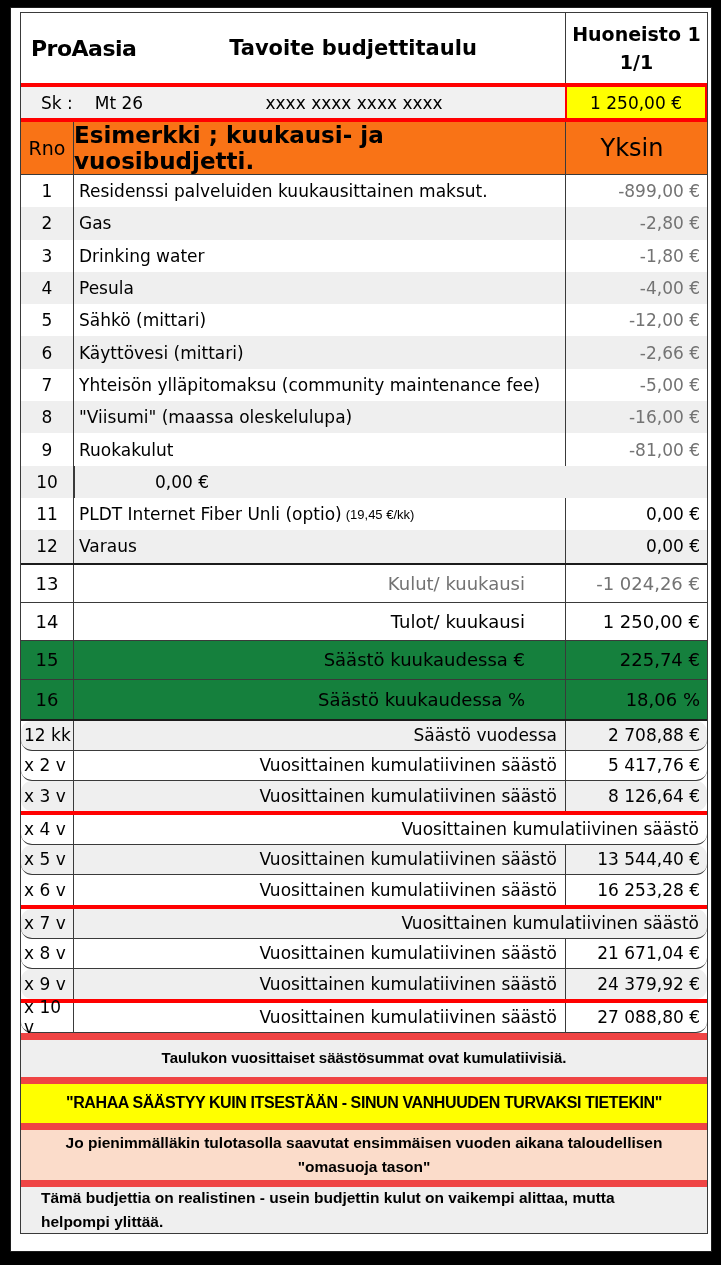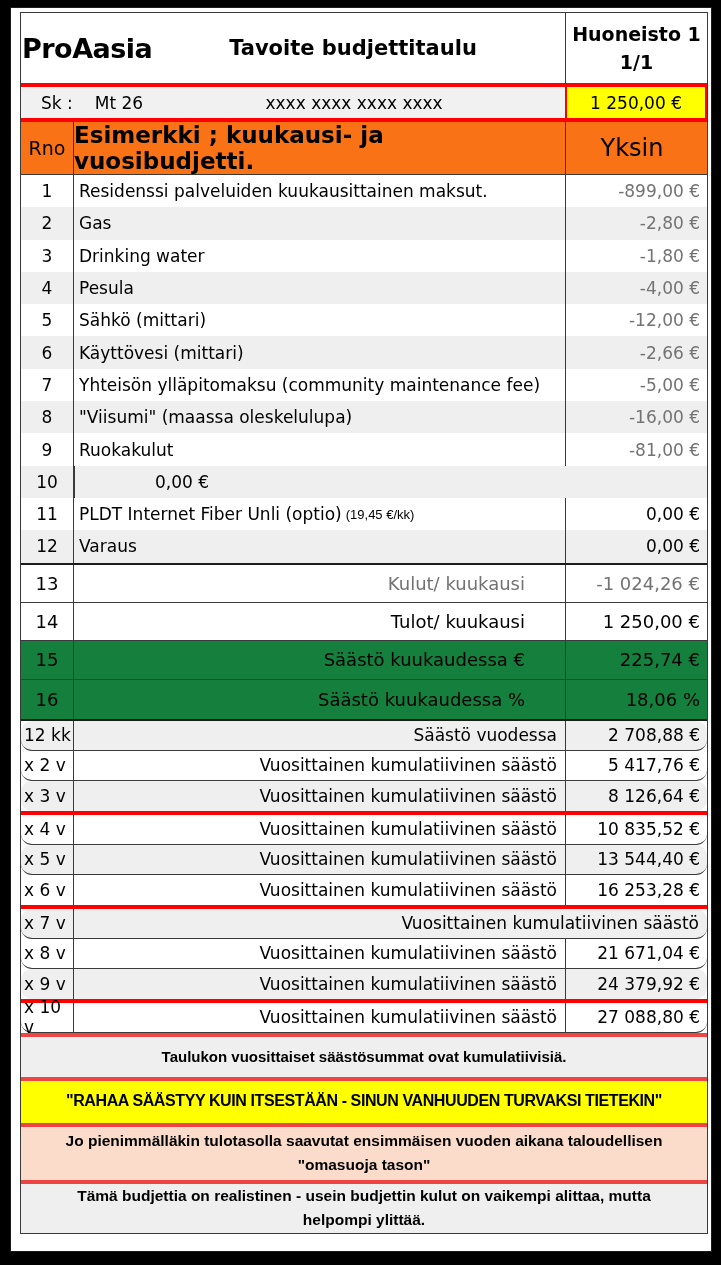--- a/index.html
+++ b/index.html
@@ -12,21 +12,21 @@
   .tbl { width:688px; border:1px solid #3a3a3a; background:#fff; }
   .row { display:flex; width:100%; }
   .cell { display:flex; align-items:center; }
   .c1 { width:53px; justify-content:center; border-right:1px solid #3a3a3a; }
   .c2 { flex:1; padding-left:5px; }
   .c3 { width:142px; border-left:1px solid #3a3a3a; justify-content:flex-end; padding-right:7px; white-space:nowrap; }
 
   
   .head-row { height:70px; position:relative; }
   .head-main { flex:1; position:relative; display:flex; align-items:center; }
-  .brand { font-size:27px; font-weight:bold; margin-left:1px; letter-spacing:-0.5px; }
+  .brand { font-size:22px; font-weight:bold; margin-left:10px; letter-spacing:-0.5px; }
   .doc-title { position:absolute; left:120px; right:0; text-align:center; font-size:21px; font-weight:bold; }
   .head-unit { width:142px; border-left:1px solid #3a3a3a; flex-direction:column; justify-content:center; font-size:19px; font-weight:bold; line-height:1.5; text-align:center; }
 
   .redline { height:4px; background:#ff0000; }
 
   
   .sk-row { height:31px; background:#f1f1f1; font-size:17px; }
   .sk-main { flex:1; display:flex; align-items:center; }
   .sk-label { margin-left:20px; }
   .sk-code { margin-left:22px; }
@@ -57,22 +57,22 @@
   
   .s-row { height:30px; font-size:17px; border-bottom:1px solid #3a3a3a;border-radius:11px; }
   .s-row.striped { background:#efefef; }
   .s-row.before-red { border-bottom:none; }
   .s-row:last-of-type { border-bottom:none; }
   .s-row .c1 { justify-content:flex-start; padding-left:3px; }
   .s-row .c2 { justify-content:flex-end; padding-right:8px; }
 
   
   .f-row { display:flex; flex-direction:column; align-items:center; justify-content:center;
-           text-align:center; font-family:"Liberation Sans", sans-serif; font-weight:bold;
-           border-top:4px solid #ef4444; line-height:1.55; }
+           font-family:"Liberation Sans", sans-serif; font-weight:bold;
+           border-top:7px solid #ef4444; line-height:1.55; }
   .f1 { height:44px; background:#efefef; font-size:15px; }
   .f2 { height:46px; background:#ffff00; font-size:16px; letter-spacing:-0.4px; }
   .f3 { height:57px; background:#fbdcca; font-size:15.5px; }
   .f4 { height:53px; background:#efefef; font-size:15.5px; padding:0 20px; }
 </style>
 </head>
 <body>
 
 <div class="canvas">
   <div class="sheet">
@@ -228,21 +228,20 @@
       </div>
       <div class="row s-row striped before-red">
         <div class="cell c1">x 3 v</div>
         <div class="cell c2">Vuosittainen kumulatiivinen säästö</div>
         <div class="cell c3">8 126,64 €</div>
       </div>
       <div class="redline"></div>
       <div class="row s-row">
         <div class="cell c1">x 4 v</div>
         <div class="cell c2">Vuosittainen kumulatiivinen säästö</div>
-        <div class="cell c3">10 835,52 €</div>
       </div>
       <div class="row s-row striped">
         <div class="cell c1">x 5 v</div>
         <div class="cell c2">Vuosittainen kumulatiivinen säästö</div>
         <div class="cell c3">13 544,40 €</div>
       </div>
       <div class="row s-row before-red">
         <div class="cell c1">x 6 v</div>
         <div class="cell c2">Vuosittainen kumulatiivinen säästö</div>
         <div class="cell c3">16 253,28 €</div>

